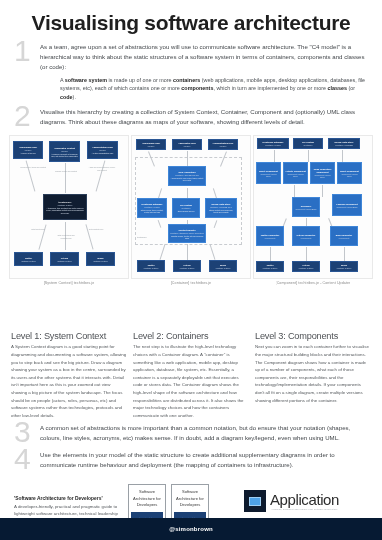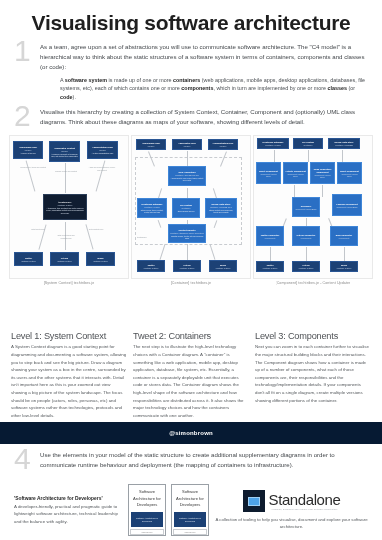--- a/index.html
+++ b/index.html
@@ -1,20 +1,20 @@
 <!DOCTYPE html>
 <html><head>
 <meta charset="utf-8">
 <style>
   html,body{margin:0;padding:0;}
   body{
     width:382px;height:540px;overflow:hidden;background:#ffffff;
     font-family:"Liberation Sans", sans-serif;color:#3a3a3a;
   }
-  .page{position:relative;width:382px;height:444px;box-sizing:border-box;}
+  .page{position:relative;width:382px;height:540px;box-sizing:border-box;}
 
   
   .title{
     text-align:center;font-size:21px;font-weight:bold;color:#1f1f1f;
     letter-spacing:-0.3px;padding:12px 6px 2px 6px;line-height:1.05;
   }
 
   
   .steps{padding:6px 14px 0 14px;}
   .step{display:flex;align-items:flex-start;margin-bottom:5px;}
@@ -354,21 +354,21 @@
     </div>
 
   </div>
 
   <div class="levels">
     <div class="lv">
       <div class="lv-h">Level 1: System Context</div>
       <div class="lv-p">A System Context diagram is a good starting point for diagramming and documenting a software system, allowing you to step back and see the big picture. Draw a diagram showing your system as a box in the centre, surrounded by its users and the other systems that it interacts with. Detail isn't important here as this is your zoomed out view showing a big picture of the system landscape. The focus should be on people (actors, roles, personas, etc) and software systems rather than technologies, protocols and other low-level details.</div>
     </div>
     <div class="lv">
-      <div class="lv-h">Tweet 2: Containers</div>
+      <div class="lv-h">Level 2: Containers</div>
       <div class="lv-p">The next step is to illustrate the high-level technology choices with a Container diagram. A "container" is something like a web application, mobile app, desktop application, database, file system, etc. Essentially, a container is a separately deployable unit that executes code or stores data. The Container diagram shows the high-level shape of the software architecture and how responsibilities are distributed across it. It also shows the major technology choices and how the containers communicate with one another.</div>
     </div>
     <div class="lv">
       <div class="lv-h">Level 3: Components</div>
       <div class="lv-p">Next you can zoom in to each container further to visualise the major structural building blocks and their interactions. The Component diagram shows how a container is made up of a number of components, what each of those components are, their responsibilities and the technology/implementation details. If your components don't all fit on a single diagram, create multiple versions showing different portions of the container.</div>
     </div>
   </div>
 
   <div class="steps2">
     <div class="step">
@@ -411,21 +411,21 @@
         </div>
       </div>
     </div>
 
     <div class="brand">
       <div class="brand-row">
         <span class="logo">
             <i></i>
           </span>
         <span style="display:flex;flex-direction:column;align-items:center;">
-          <span class="brand-name">Standalone</span>
+          <span class="brand-name">Application</span>
           <span class="brand-sub">Visualise, document and explore your software architecture</span>
         </span>
       </div>
       <div class="brand-desc">A collection of tooling to help you visualise, document and explore your software architecture.</div>
     </div>
   </div>
 
   <div class="bar">
     <span>@simonbrown</span>
   </div>

